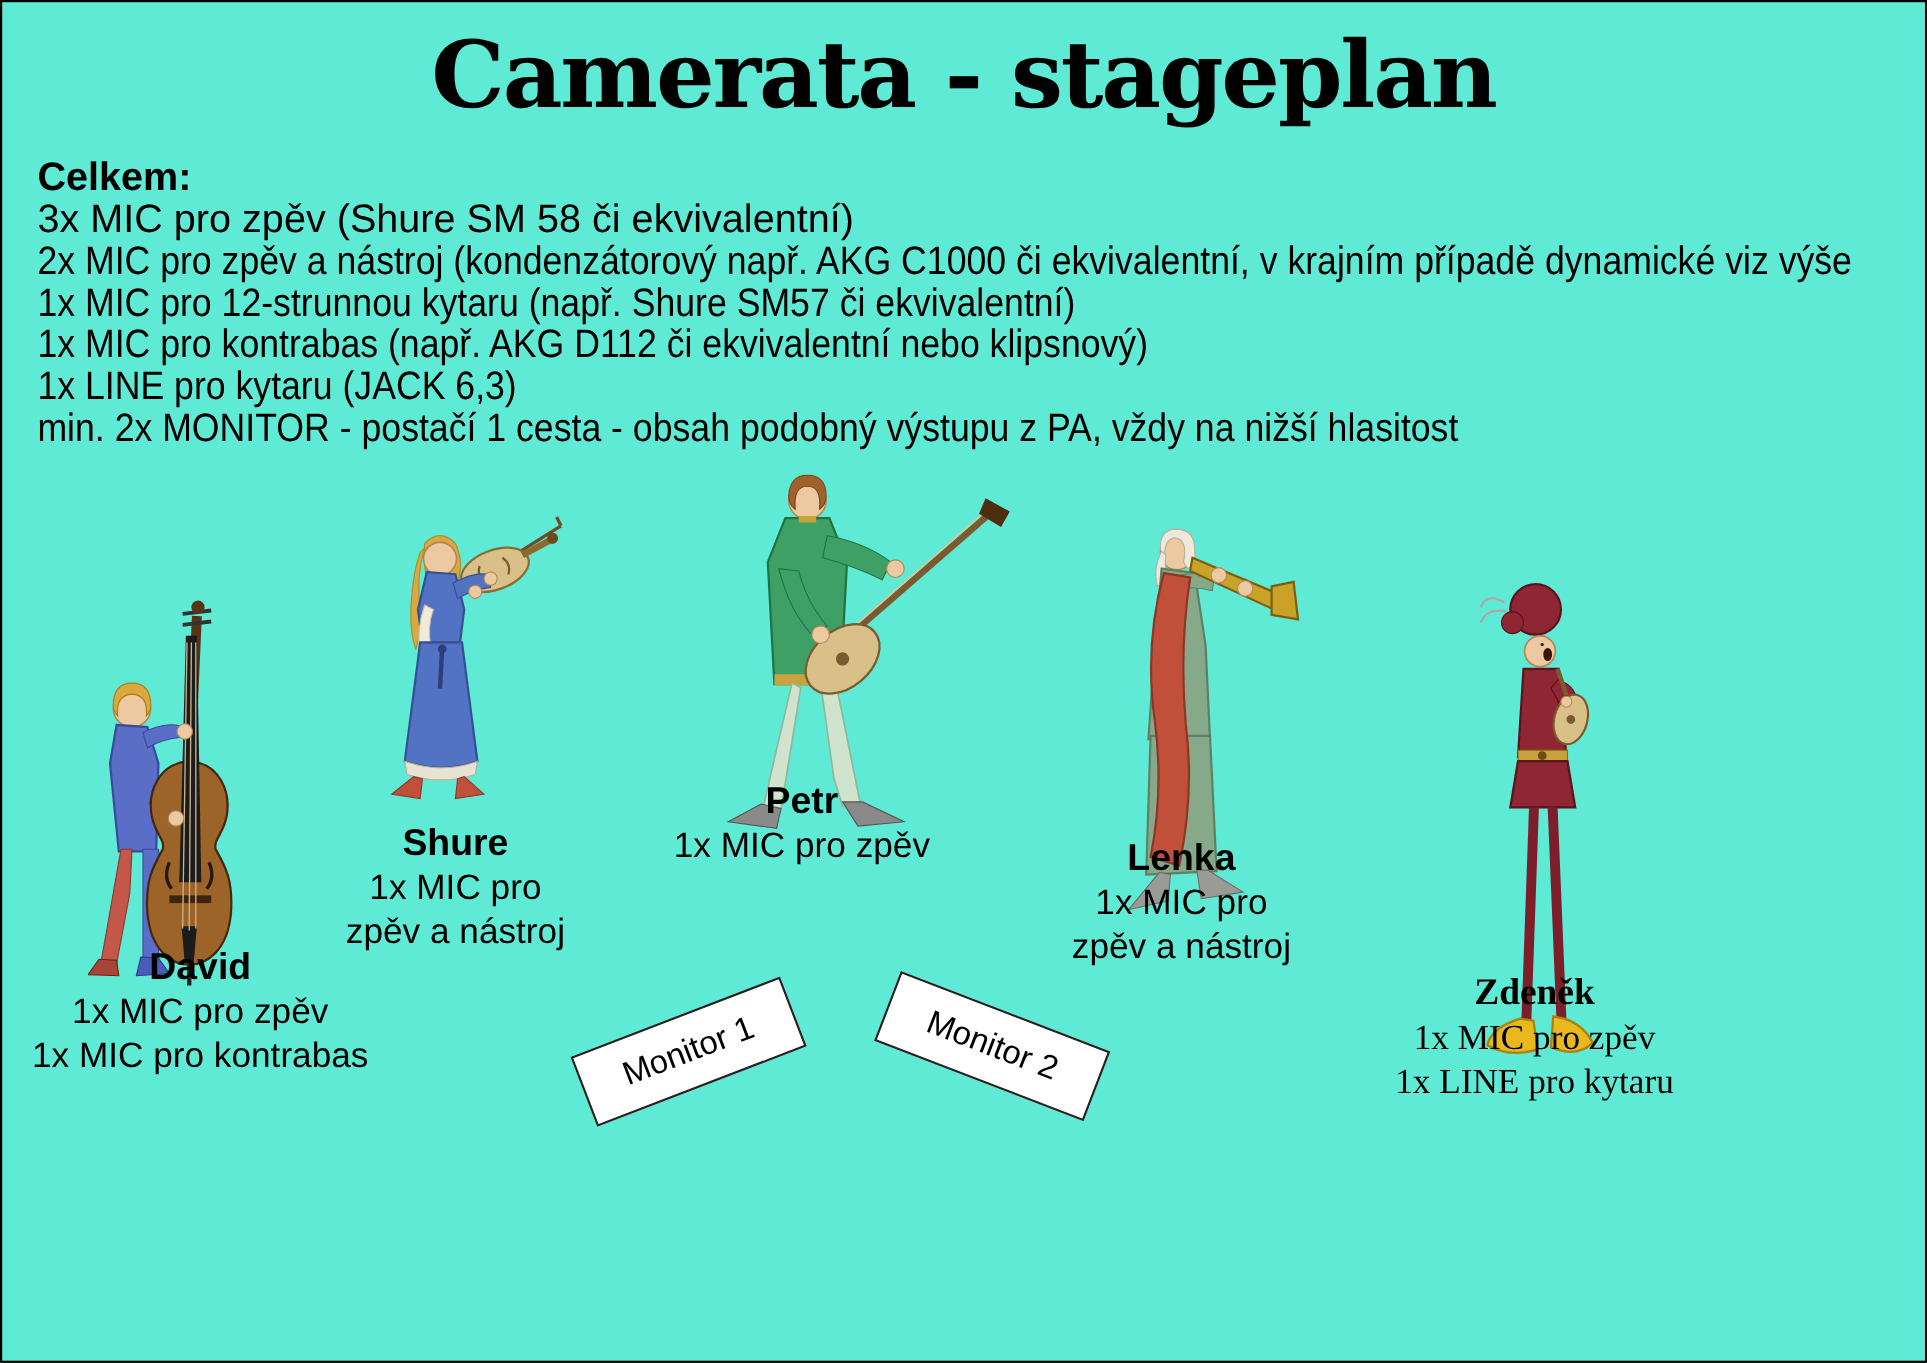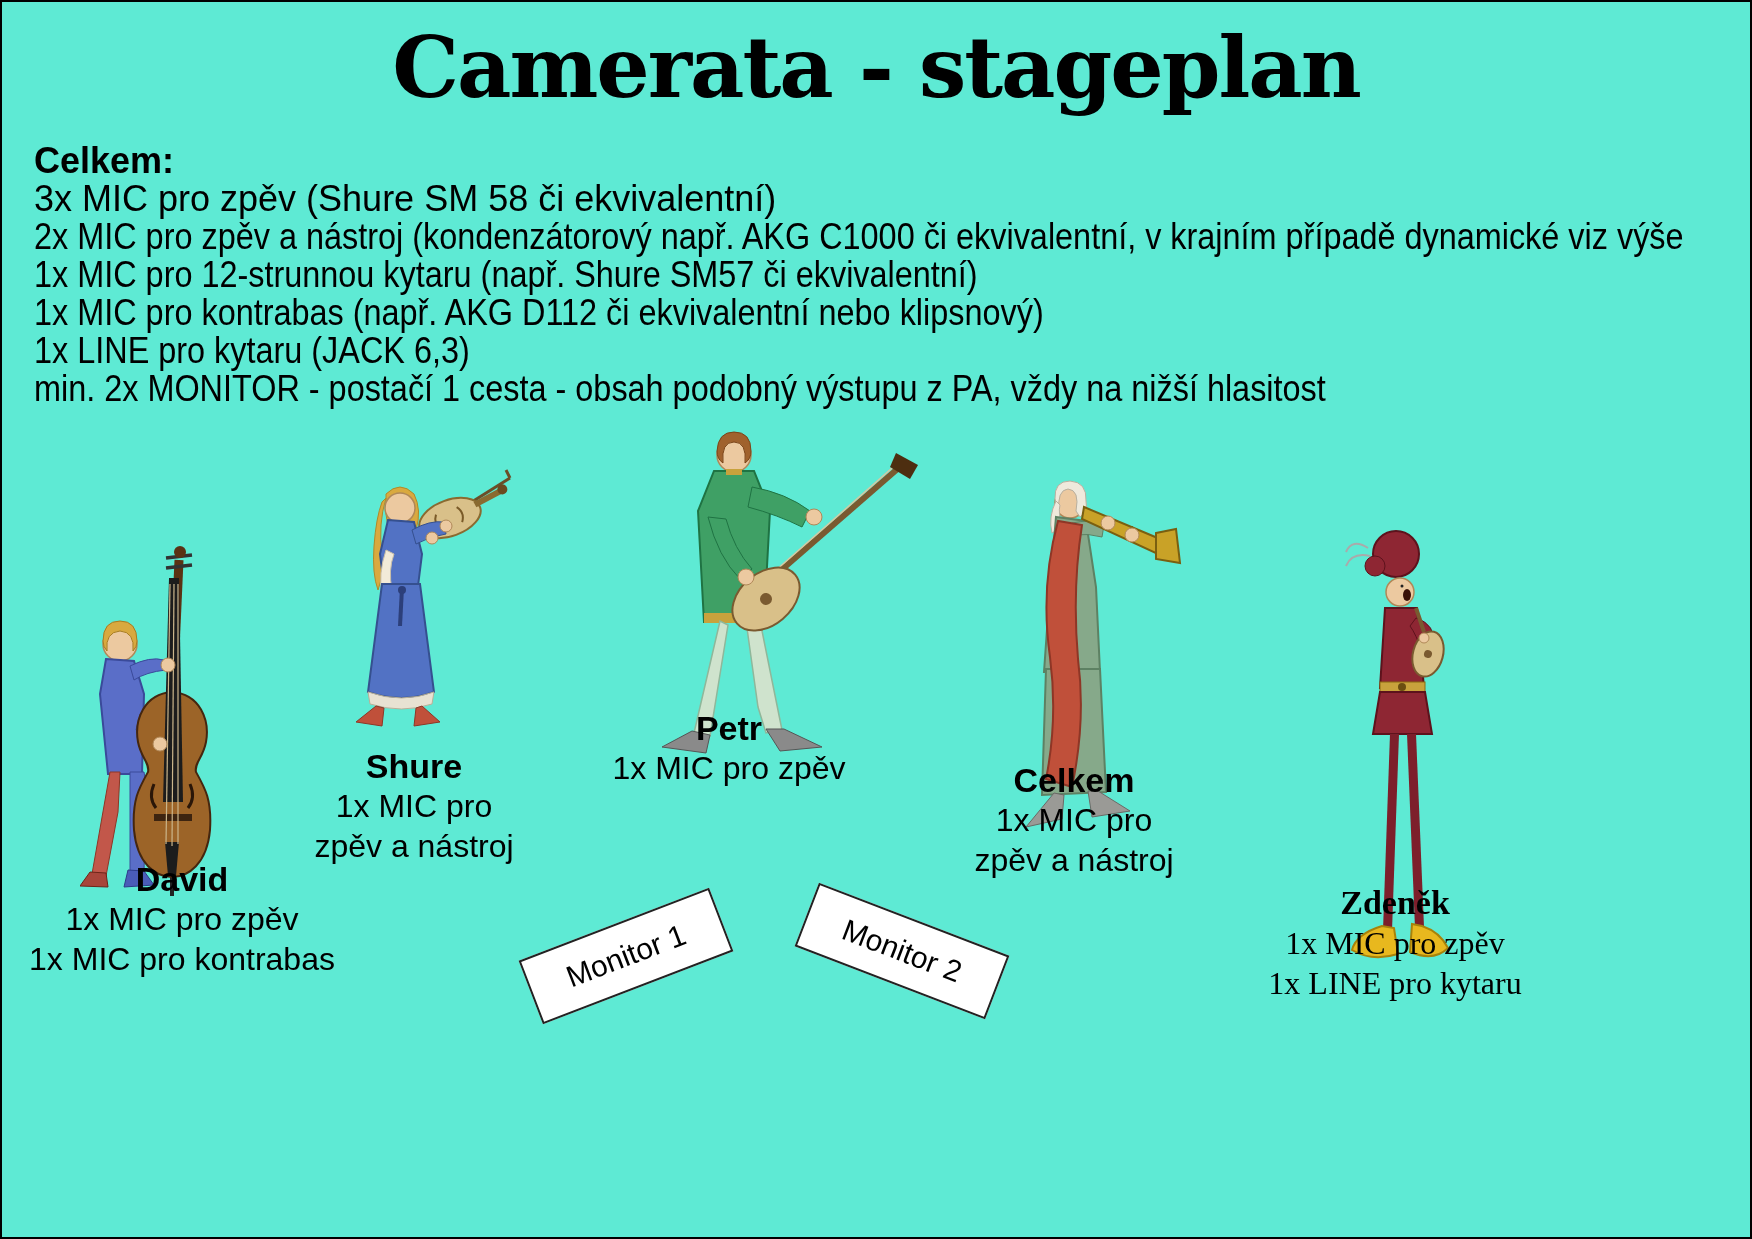--- a/index.html
+++ b/index.html
@@ -215,21 +215,21 @@
     <div class="m-line">1x MIC pro</div>
     <div class="m-line">zpěv a nástroj</div>
   </div>
 
   <div class="label label-petr">
     <div class="m-name">Petr</div>
     <div class="m-line">1x MIC pro zpěv</div>
   </div>
 
   <div class="label label-lenka">
-    <div class="m-name">Celkem</div>
+    <div class="m-name">Lenka</div>
     <div class="m-line">1x MIC pro</div>
     <div class="m-line">zpěv a nástroj</div>
   </div>
 
   <div class="label label-zdenek">
     <div class="m-name">Zdeněk</div>
     <div class="m-line">1x MIC pro zpěv</div>
     <div class="m-line">1x LINE pro kytaru</div>
   </div>
 

